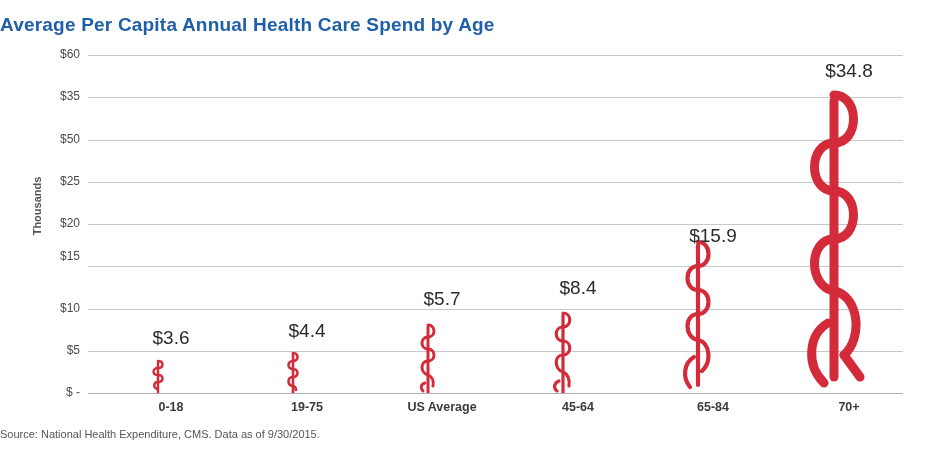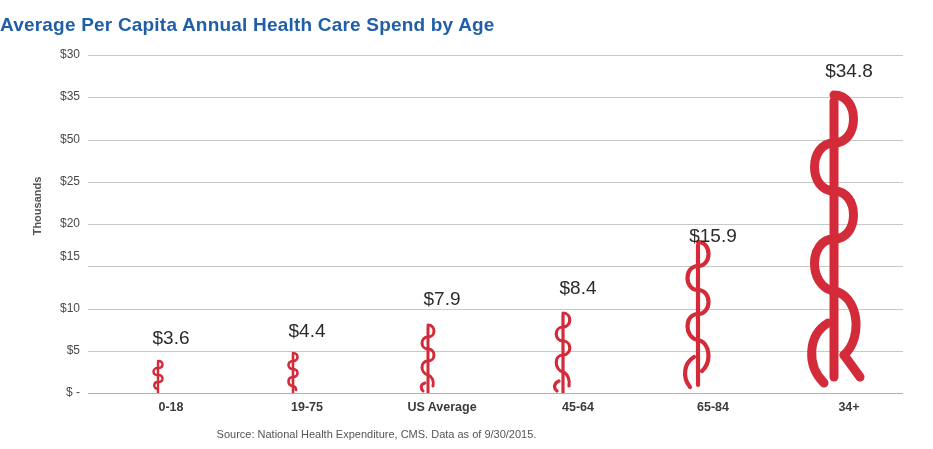--- a/index.html
+++ b/index.html
@@ -92,21 +92,20 @@
   .bar-glyph {
     position: absolute;
     bottom: 0;
     transform: translateX(-50%);
   }
   #source-note {
     position: absolute;
     top: 428px;
     left: 0;
     width: 753px;
-    text-align: center;
     font-size: 11px;
     color: #555555;
   }
   #x-axis-line {
     position: absolute;
     left: 0;
     width: 815px;
     height: 1px;
     background: #b0b0b0;
   }
@@ -122,21 +121,21 @@
 
   <div id="y-axis-labels">
     <div class="axis-label" style="top:338px;">$ -</div>
     <div class="axis-label" style="top:295.75px;">$5</div>
     <div class="axis-label" style="top:253.5px;">$10</div>
     <div class="axis-label" style="top:202px;">$15</div>
     <div class="axis-label" style="top:169px;">$20</div>
     <div class="axis-label" style="top:126.75px;">$25</div>
     <div class="axis-label" style="top:84.5px;">$50</div>
     <div class="axis-label" style="top:42.25px;">$35</div>
-    <div class="axis-label" style="top:0px;">$30</div>
+    <div class="axis-label" style="top:0px;">$60</div>
   </div>
 
   <div id="plot-area">
     <div class="gridline" style="top:0px;"></div>
     <div class="gridline" style="top:42.25px;"></div>
     <div class="gridline" style="top:84.5px;"></div>
     <div class="gridline" style="top:126.75px;"></div>
     <div class="gridline" style="top:169px;"></div>
     <div class="gridline" style="top:211.25px;"></div>
     <div class="gridline" style="top:253.5px;"></div>
@@ -186,27 +185,27 @@
         <path d="M48 14 L48 290"></path>
         <path d="M48 8 C74 8, 74 56, 48 56 C22 56, 22 104, 48 104 C74 104, 74 152, 48 152 C22 152, 22 200, 48 204 C72 208, 78 250, 58 268"></path>
         <path d="M42 236 C22 248, 20 278, 38 296"></path>
         <path d="M58 268 L74 290"></path>
       </g>
     </svg>
   </div>
 
   <div class="val-label" style="left:171px; top:327px;text-align:center;">$3.6</div>
   <div class="val-label" style="left:307px; top:320px;">$4.4</div>
-  <div class="val-label" style="left:442px; top:288px;">$7.9</div>
+  <div class="val-label" style="left:442px; top:288px;">$5.7</div>
   <div class="val-label" style="left:578px; top:277px;">$8.4</div>
   <div class="val-label" style="left:713px; top:225px;">$15.9</div>
   <div class="val-label" style="left:849px; top:60px;">$34.8</div>
 
   <div class="cat-label" style="left:171px;">0-18</div>
   <div class="cat-label" style="left:307px;">19-75</div>
   <div class="cat-label" style="left:442px;">US Average</div>
   <div class="cat-label" style="left:578px;">45-64</div>
   <div class="cat-label" style="left:713px;">65-84</div>
-  <div class="cat-label" style="left:849px;">34+</div>
+  <div class="cat-label" style="left:849px;">70+</div>
 
   <div id="source-note">Source: National Health Expenditure, CMS.  Data as of 9/30/2015.</div>
 
 </div>
 
 </body></html>

